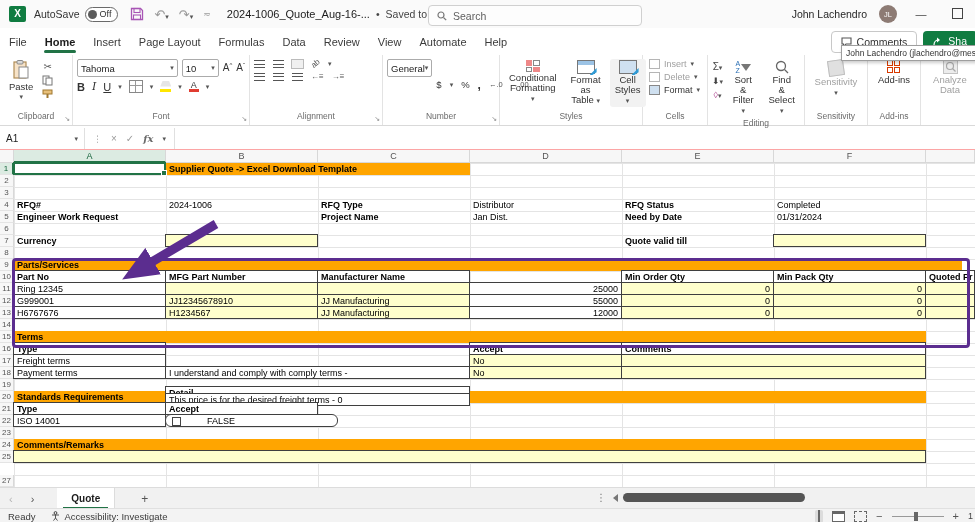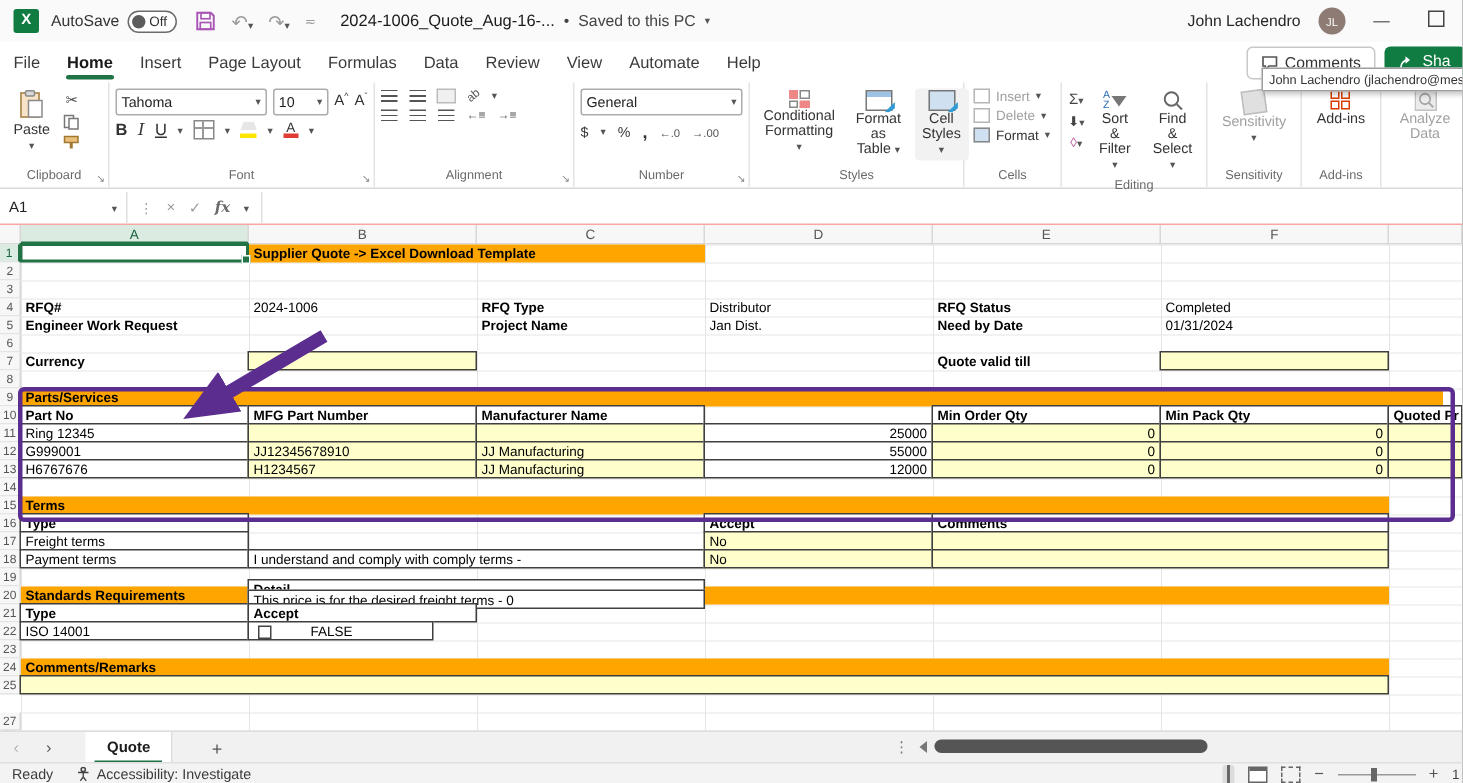--- a/index.html
+++ b/index.html
@@ -159,20 +159,27 @@
       <span class="ico">↶<span class="chev">▾</span></span>
       <span class="ico">↷<span class="chev">▾</span></span>
       <span class="ico" style="font-size:9px">≂</span>
     </div>
     <div class="doc-title">
       <span>2024-1006_Quote_Aug-16-...</span>
       <span class="doc-sub">•</span>
       <span class="doc-sub">Saved to this PC</span>
       <span class="chev">▾</span>
     </div>
+    <div class="searchbox">
+      <svg width="10" height="10" viewBox="0 0 10 10">
+        <circle cx="4" cy="4" r="3" fill="none" stroke="#777" stroke-width="1.2"></circle>
+        <line x1="6.5" y1="6.5" x2="9.2" y2="9.2" stroke="#777" stroke-width="1.2"></line>
+      </svg>
+      <span>Search</span>
+    </div>
     <div class="tb-right">
       <span class="user-name">John Lachendro</span>
       <span class="avatar">JL</span>
       <span class="win-btn">—</span>
       <span class="win-btn"><span class="win-sq"></span></span>
     </div>
   </div>
 
   <div class="menubar">
     <div id="menu-tabs" style="display:flex;height:100%;">
@@ -287,21 +294,21 @@
           <span class="bars"></span>
           <span style="font-size:8px;color:#555">←≡</span>
           <span style="font-size:8px;color:#555">→≡</span>
         </div>
       </div>
       <div class="rg-label">Alignment</div>
       <span class="launcher">↘</span>
     </div>
 
     <div class="rgroup" style="width:116px">
-      <div class="rg-body" style="flex-direction:column;gap:4px;align-items:stretch">
+      <div class="rg-body" style="flex-direction:row;gap:4px;align-items:stretch">
         <span class="combo" style="width:100px">
           <span>General</span>
             <span class="chev">▾</span>
         </span>
         <div class="srow" style="gap:8px">
           <span>$</span>
           <span class="chev">▾</span>
           <span>%</span>
           <b style="font-size:12px">,</b>
           <span style="font-size:7.5px;color:#555">←.0</span>
@@ -537,21 +544,21 @@
         <div class="cell bg-y brd" style="left: 469px; top: 204px; width: 153px; height: 13px;">No</div>
         <div class="cell bg-y brd" style="left: 621px; top: 204px; width: 305px; height: 13px;"></div>
         <div class="cell brd bg-w" style="left: 13px; top: 216px; width: 153px; height: 13px;">Payment terms</div>
         <div class="cell brd bg-w" style="left: 165px; top: 216px; width: 305px; height: 13px;">I understand and comply with comply terms -</div>
         <div class="cell bg-y brd" style="left: 469px; top: 216px; width: 153px; height: 13px;">No</div>
         <div class="cell bg-y brd" style="left: 621px; top: 216px; width: 305px; height: 13px;"></div>
         <div class="cell bold bg-o" style="left: 14px; top: 241px; width: 912px; height: 12px;">Standards Requirements</div>
         <div class="cell bold brd bg-w" style="left: 13px; top: 252px; width: 153px; height: 13px;">Type</div>
         <div class="cell bold brd bg-w" style="left: 165px; top: 252px; width: 153px; height: 13px;">Accept</div>
         <div class="cell brd bg-w" style="left: 13px; top: 264px; width: 153px; height: 13px;">ISO 14001</div>
-        <div class="cell brd bg-w" style="left: 165px; top: 264px; width: 124px; height: 13px;"><span class="cb"></span>FALSE</div>
+        <div class="cell brd bg-w" style="left: 165px; top: 264px; width: 173px; height: 13px; border-radius: 6px;"><span class="cb"></span>FALSE</div>
         <div class="cell bold bg-o" style="left: 14px; top: 289px; width: 912px; height: 12px;">Comments/Remarks</div>
         <div class="cell bg-y brd" style="left: 13px; top: 300px; width: 913px; height: 13px;"></div>
       </div>
     <div class="sel-a1"></div>
   </div>
 
   <div class="purple-box"></div>
   <svg class="annot-svg" width="975" height="522" viewBox="0 0 975 522">
     <defs>
       <marker id="ah" markerWidth="4" markerHeight="3.4" refX="2.6" refY="1.7" orient="auto">

